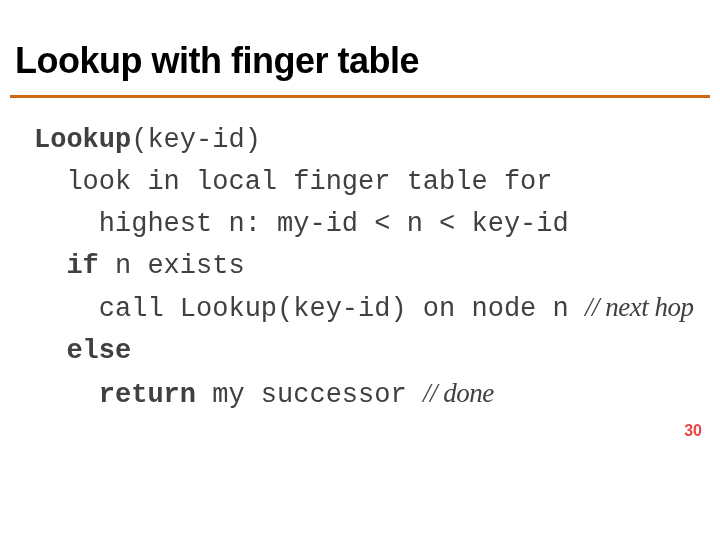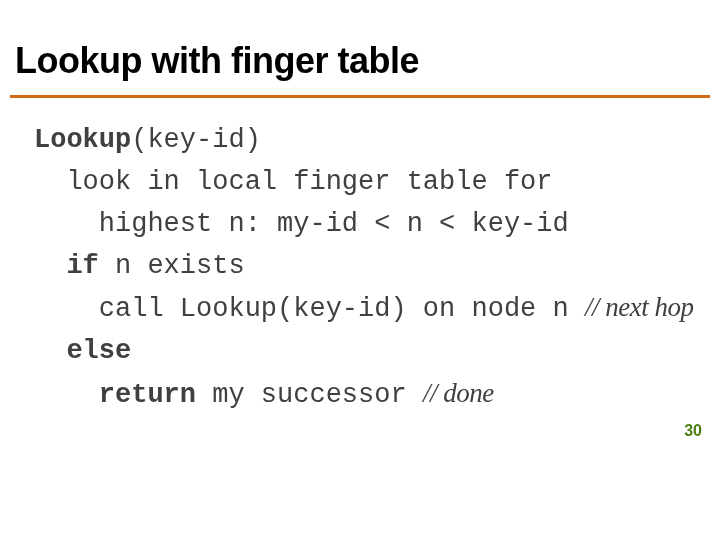--- a/index.html
+++ b/index.html
@@ -50,21 +50,21 @@
     font-family: Georgia, "Times New Roman", serif;
     font-style: italic;
     letter-spacing: -0.5px;
   }
   .pagenum {
     position: absolute;
     right: 18px;
     bottom: 12px;
     font-size: 16px;
     font-weight: bold;
-    color: #4d7c0f;
+    color: #ef4444;
   }
 </style>
 </head>
 <body>
 
 <div class="slide">
   <div class="title">Lookup with finger table</div>
   <div class="rule"></div>
 
   <div class="code"><span class="b">Lookup</span><span>(key-id)</span>

